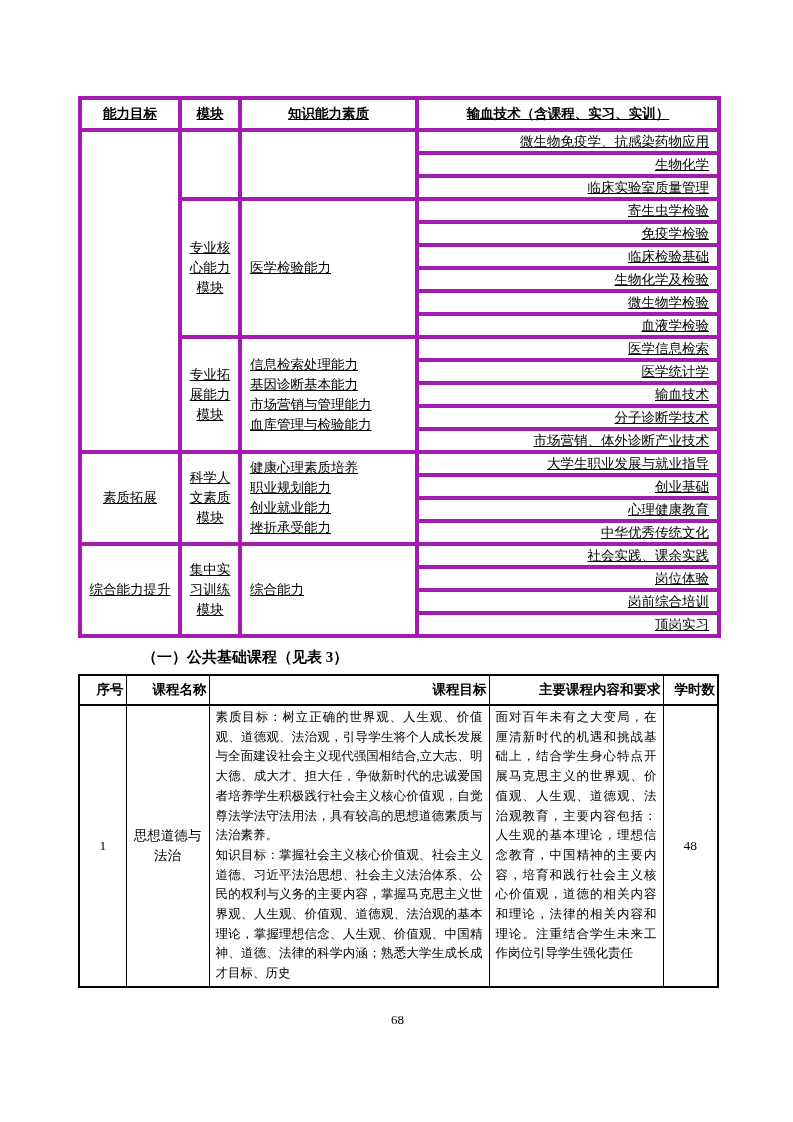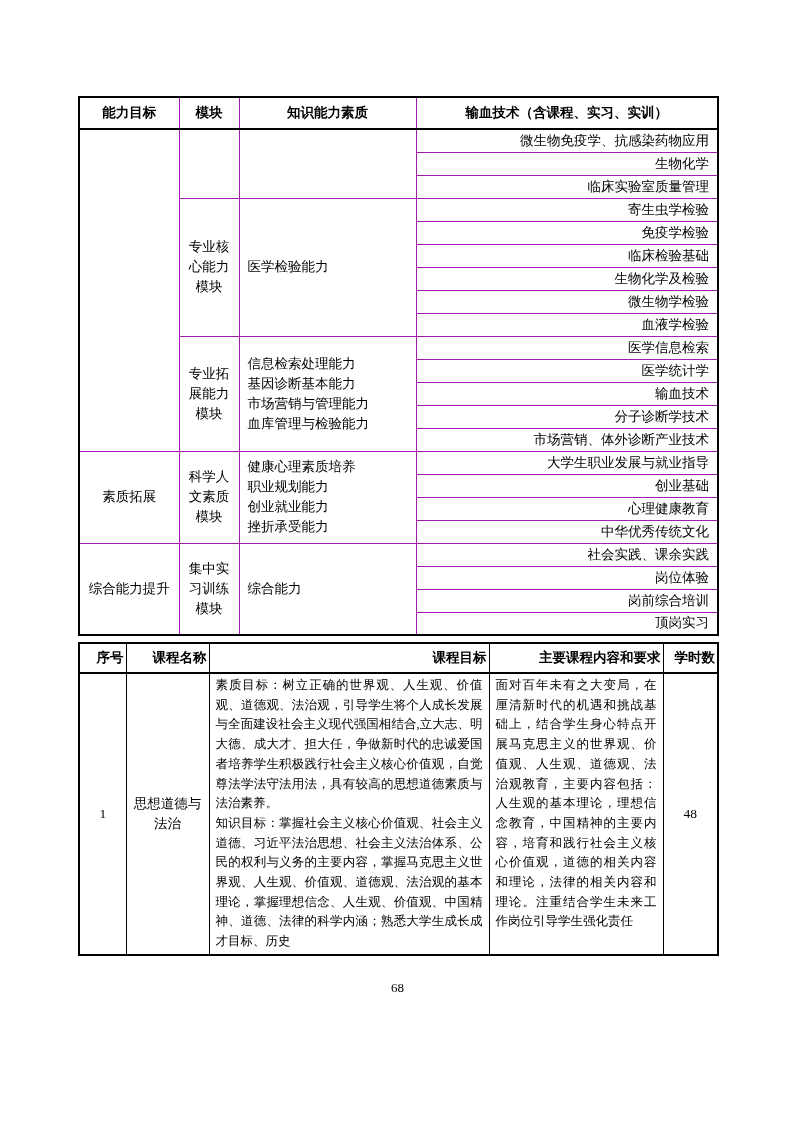--- a/index.html
+++ b/index.html
@@ -16,21 +16,21 @@
   .content { width: 639px; margin-left: 78px; padding-top: 96px; }
 
   
   table.t1 {
     border-collapse: collapse;
     table-layout: fixed;
     width: 639px;
     border: 2px solid #000;
     font-size: 13.5px;
   }
-  table.t1 th, table.t1 td { border: 1px solid #a21caf; overflow: hidden; }
+  table.t1 th, table.t1 td { border: 4px solid #a21caf; overflow: hidden; text-decoration: underline; }
   table.t1 thead th {
     height: 32px;
     border-bottom: 2px solid #000;
     font-weight: bold;
     text-align: center;
     vertical-align: middle;
     padding: 2px 4px;
   }
   table.t1 td.course {
     height: 23px;
@@ -221,20 +221,21 @@
           </tr>
         <tr>
             <td class="course">岗前综合培训</td>
           </tr>
         <tr>
             <td class="course">顶岗实习</td>
           </tr>
       </tbody>
     </table>
 
+    <div class="sub-h">（一）公共基础课程（见表 3）</div>
 
     <table class="t3">
       <colgroup>
         <col style="width:47px">
           <col style="width:83px">
           <col style="width:280px">
           <col style="width:174px">
           <col style="width:55px">
       </colgroup>
       <thead>

